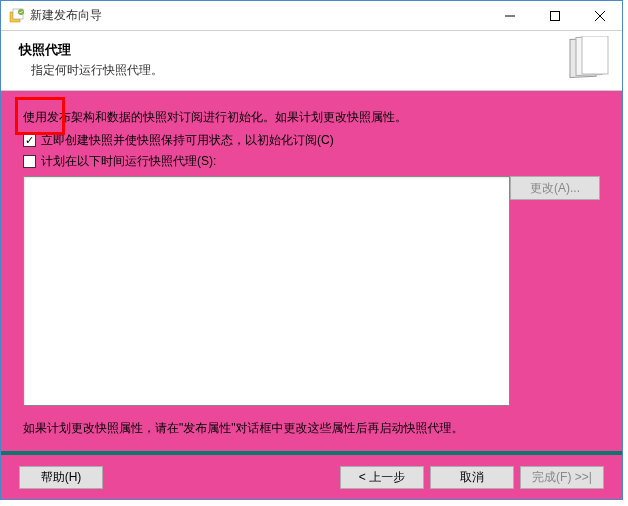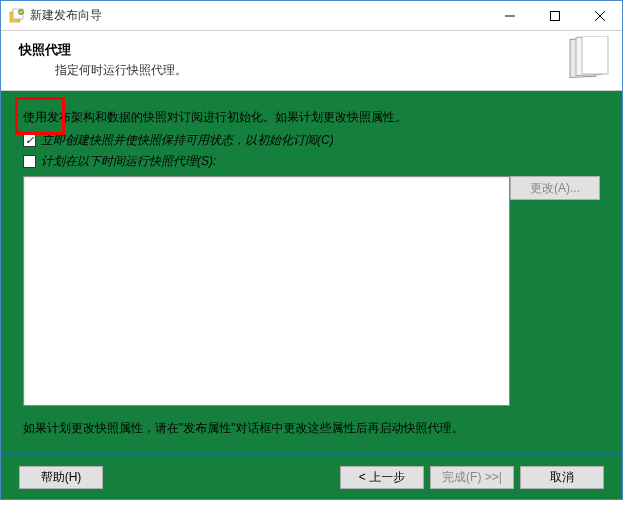--- a/index.html
+++ b/index.html
@@ -9,21 +9,21 @@
       background: #fff;
       width: 628px;
       height: 506px;
       overflow: hidden;
       position: relative;
     }
     .window {
       width: 623px;
       height: 500px;
       border: 1px solid #4a88c7;
-      background: #15803d;
+      background: #ec4899;
       position: relative;
       display: flex;
       flex-direction: column;
     }
     .titlebar {
       height: 30px;
       border-bottom: 1px solid #d0d0d0;
       display: flex;
       align-items: center;
       padding-left: 8px;
@@ -64,21 +64,21 @@
     }
     .header-text {
       flex: 1;
     }
     .header-title {
       font-weight: bold;
       font-size: 13px;
       color: #000;
     }
     .header-subtitle {
-      margin-left: 36px;
+      margin-left: 12px;
       margin-top: 3px;
       color: #333;
     }
     .header-decoration {
       width: 50px;
       height: 48px;
       position: absolute;
       right: 10px;
       top: 5px;
     }
@@ -88,21 +88,20 @@
       position: relative;
     }
     .intro-text {
       margin-bottom: 6px;
     }
     .checkbox-row {
       display: flex;
       align-items: center;
       margin-bottom: 4px;
       margin-left: 0px;
-      font-style: italic;
     }
     .checkbox {
       width: 13px;
       height: 13px;
       border: 1px solid #333;
       margin-right: 5px;
       display: inline-flex;
       align-items: center;
       justify-content: center;
       font-size: 10px;
@@ -247,16 +246,16 @@
       </div>
     </div>
 
     <div class="note-text">如果计划更改快照属性，请在"发布属性"对话框中更改这些属性后再启动快照代理。</div>
   </div>
 
   <div class="footer">
     <button class="btn">帮助(H)</button>
     <div class="footer-spacer"></div>
     <button class="btn">&lt; 上一步</button>
+    <button class="btn">取消</button>
     <button class="btn" disabled="">完成(F) &gt;&gt;|</button>
-    <button class="btn">取消</button>
   </div>
 </div>
 
 </body></html>

